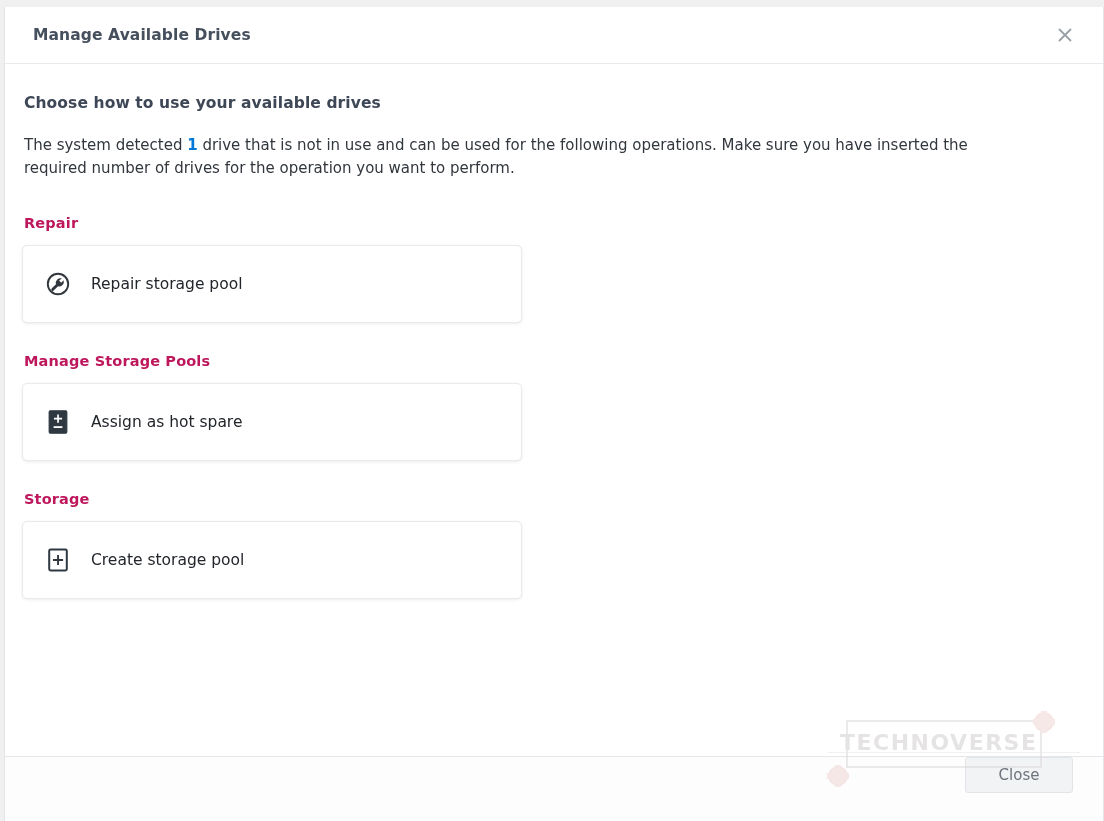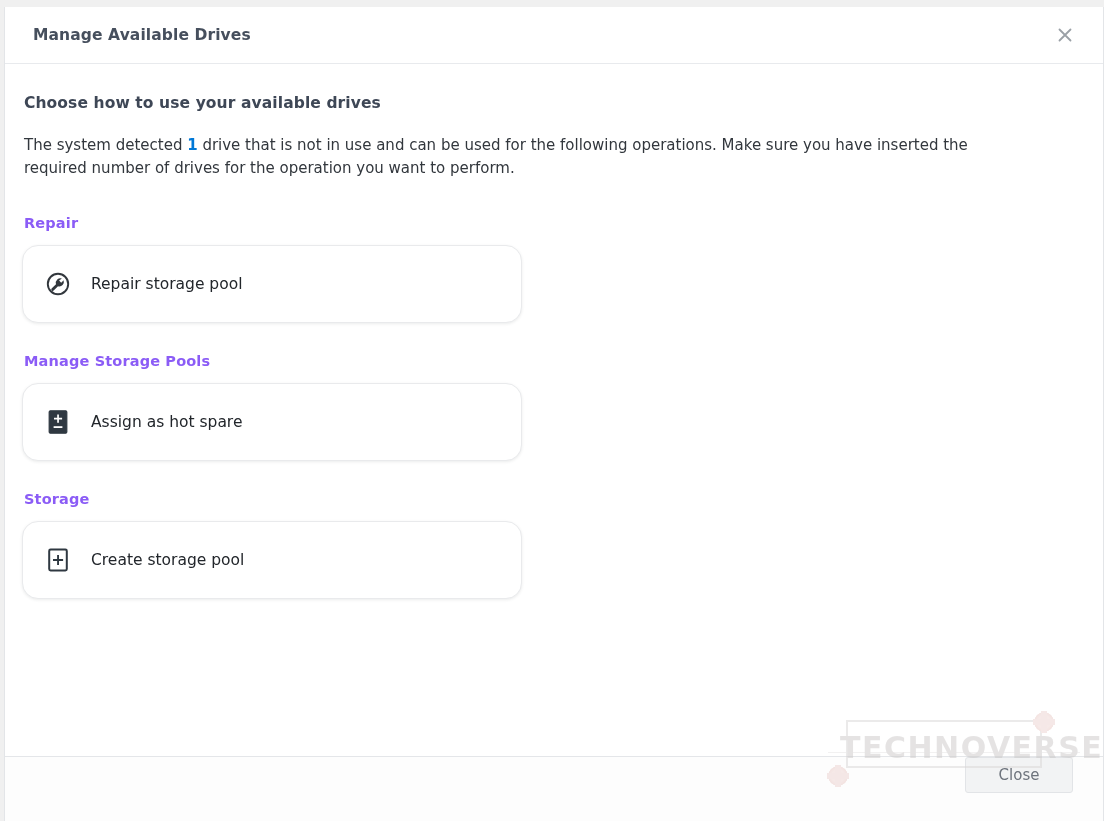--- a/index.html
+++ b/index.html
@@ -86,32 +86,32 @@
     margin: 0 0 34px 2px;
   }
   .intro .count {
     color: #0078d7;
     font-weight: bold;
   }
 
   .group-label {
     font-size: 14.5px;
     font-weight: bold;
-    color: #8b5cf6;
+    color: #be185d;
     margin: 0 0 14px 2px;
     letter-spacing: 0.15px;
   }
 
   .card {
     width: 500px;
     height: 78px;
     box-sizing: border-box;
     background: #ffffff;
     border: 1px solid #e9eaec;
-    border-radius: 16px;
+    border-radius: 5px;
     box-shadow: 0 1px 3px rgba(60, 64, 72, 0.10);
     display: flex;
     align-items: center;
     padding-left: 20px;
     cursor: pointer;
     margin-bottom: 30px;
   }
   .card-icon {
     width: 30px;
     height: 30px;
@@ -168,21 +168,21 @@
     top: 8px;
     width: 196px;
     height: 48px;
     border: 2px solid #d9d6d6;
     box-sizing: border-box;
   }
   .wm-text {
     position: absolute;
     left: 12px;
     top: 18px;
-    font-size: 30px;
+    font-size: 22px;
     font-weight: bold;
     letter-spacing: 1.5px;
     color: #ccc9c9;
     font-family: "DejaVu Sans", "Liberation Sans", sans-serif;
     white-space: nowrap;
   }
   .wm-gear {
     position: absolute;
     width: 20px;
     height: 20px;

